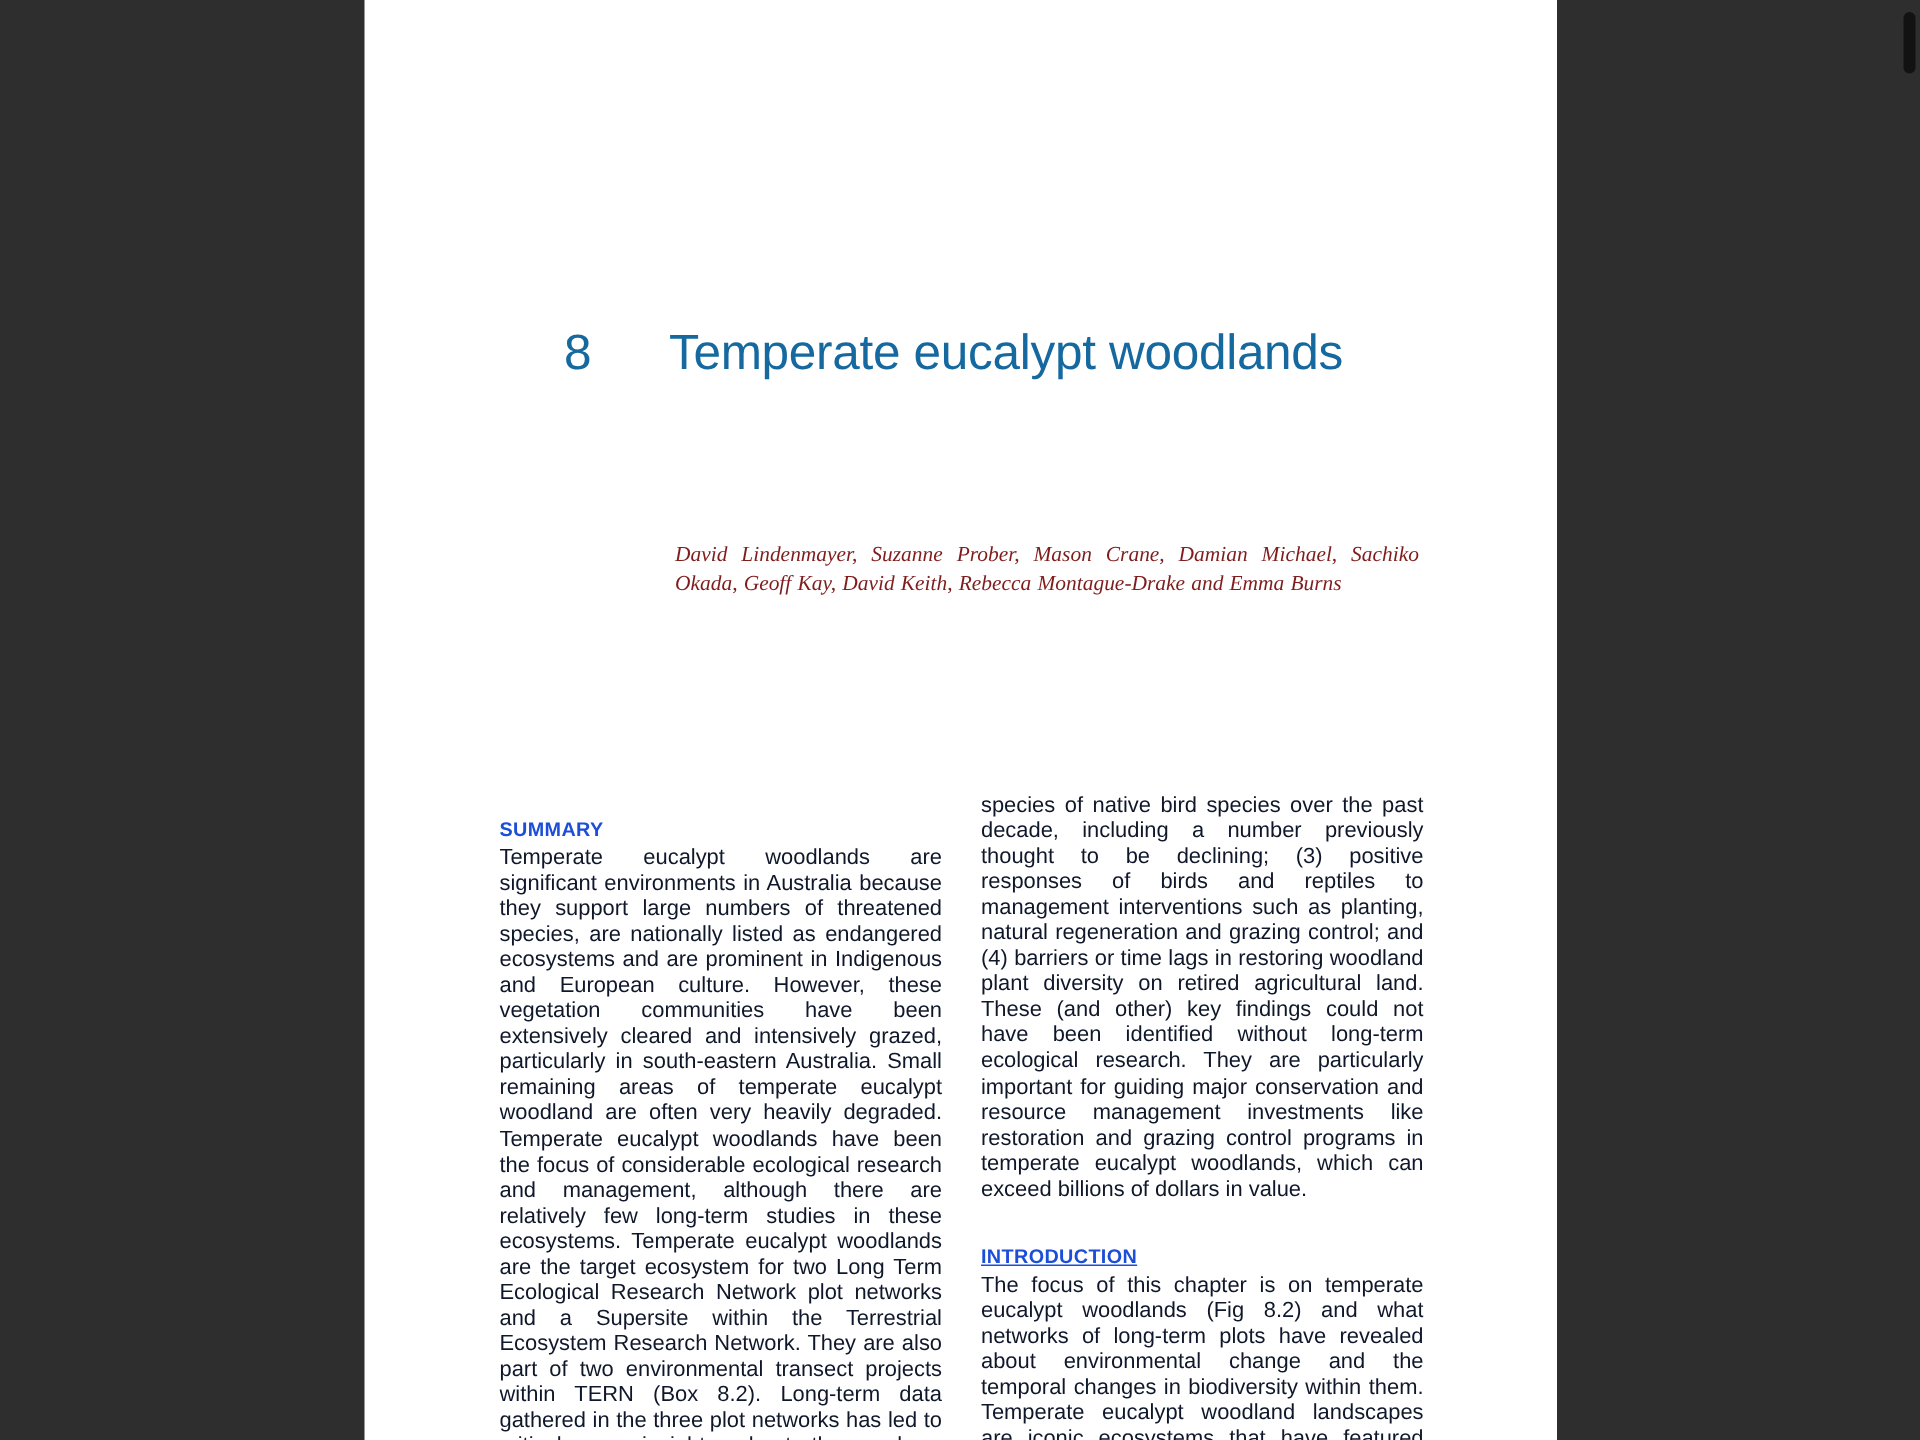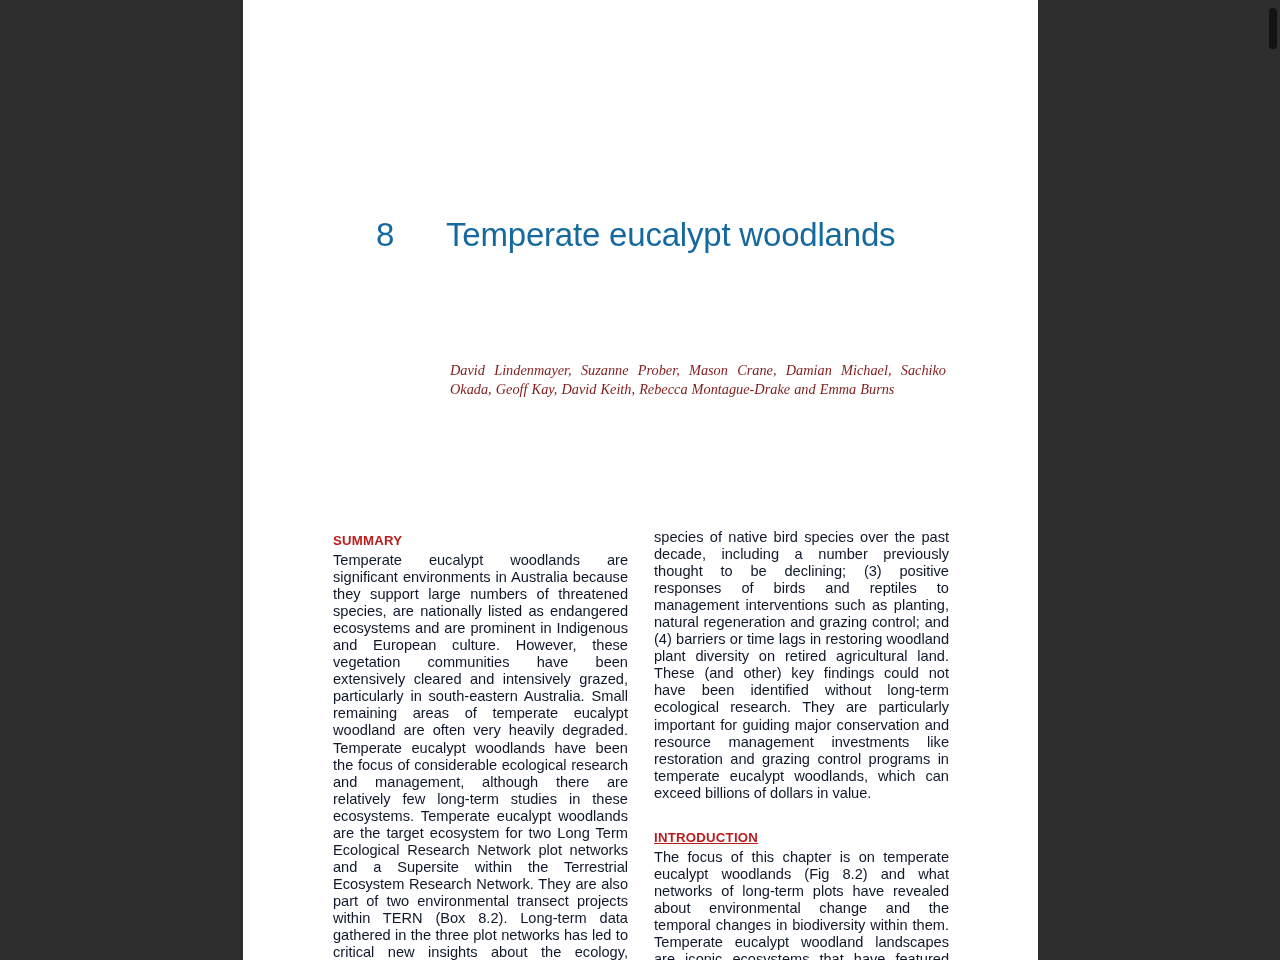--- a/index.html
+++ b/index.html
@@ -93,22 +93,22 @@
     overflow: hidden;
   }
   .col-left  { left: 0; }
   .col-right { left: 321px; }
 
   .sec-head {
     font-family: "Liberation Sans", sans-serif;
     font-weight: bold;
     font-size: 13.2px;
     letter-spacing: 0.25px;
-    color: #b91c1c;
-    margin: 4px 0 3px 0;
+    color: #1d4ed8;
+    margin: 16px 0 3px 0;
     line-height: 16px;
   }
   .sec-head.spaced { margin-top: 28px; text-decoration: underline; }
 
   .body-par {
     font-family: Liberation Sans, sans-serif;
     font-size: 14.6px;
     line-height: 17.05px;
     color: #0f172a;
     text-align: justify;

